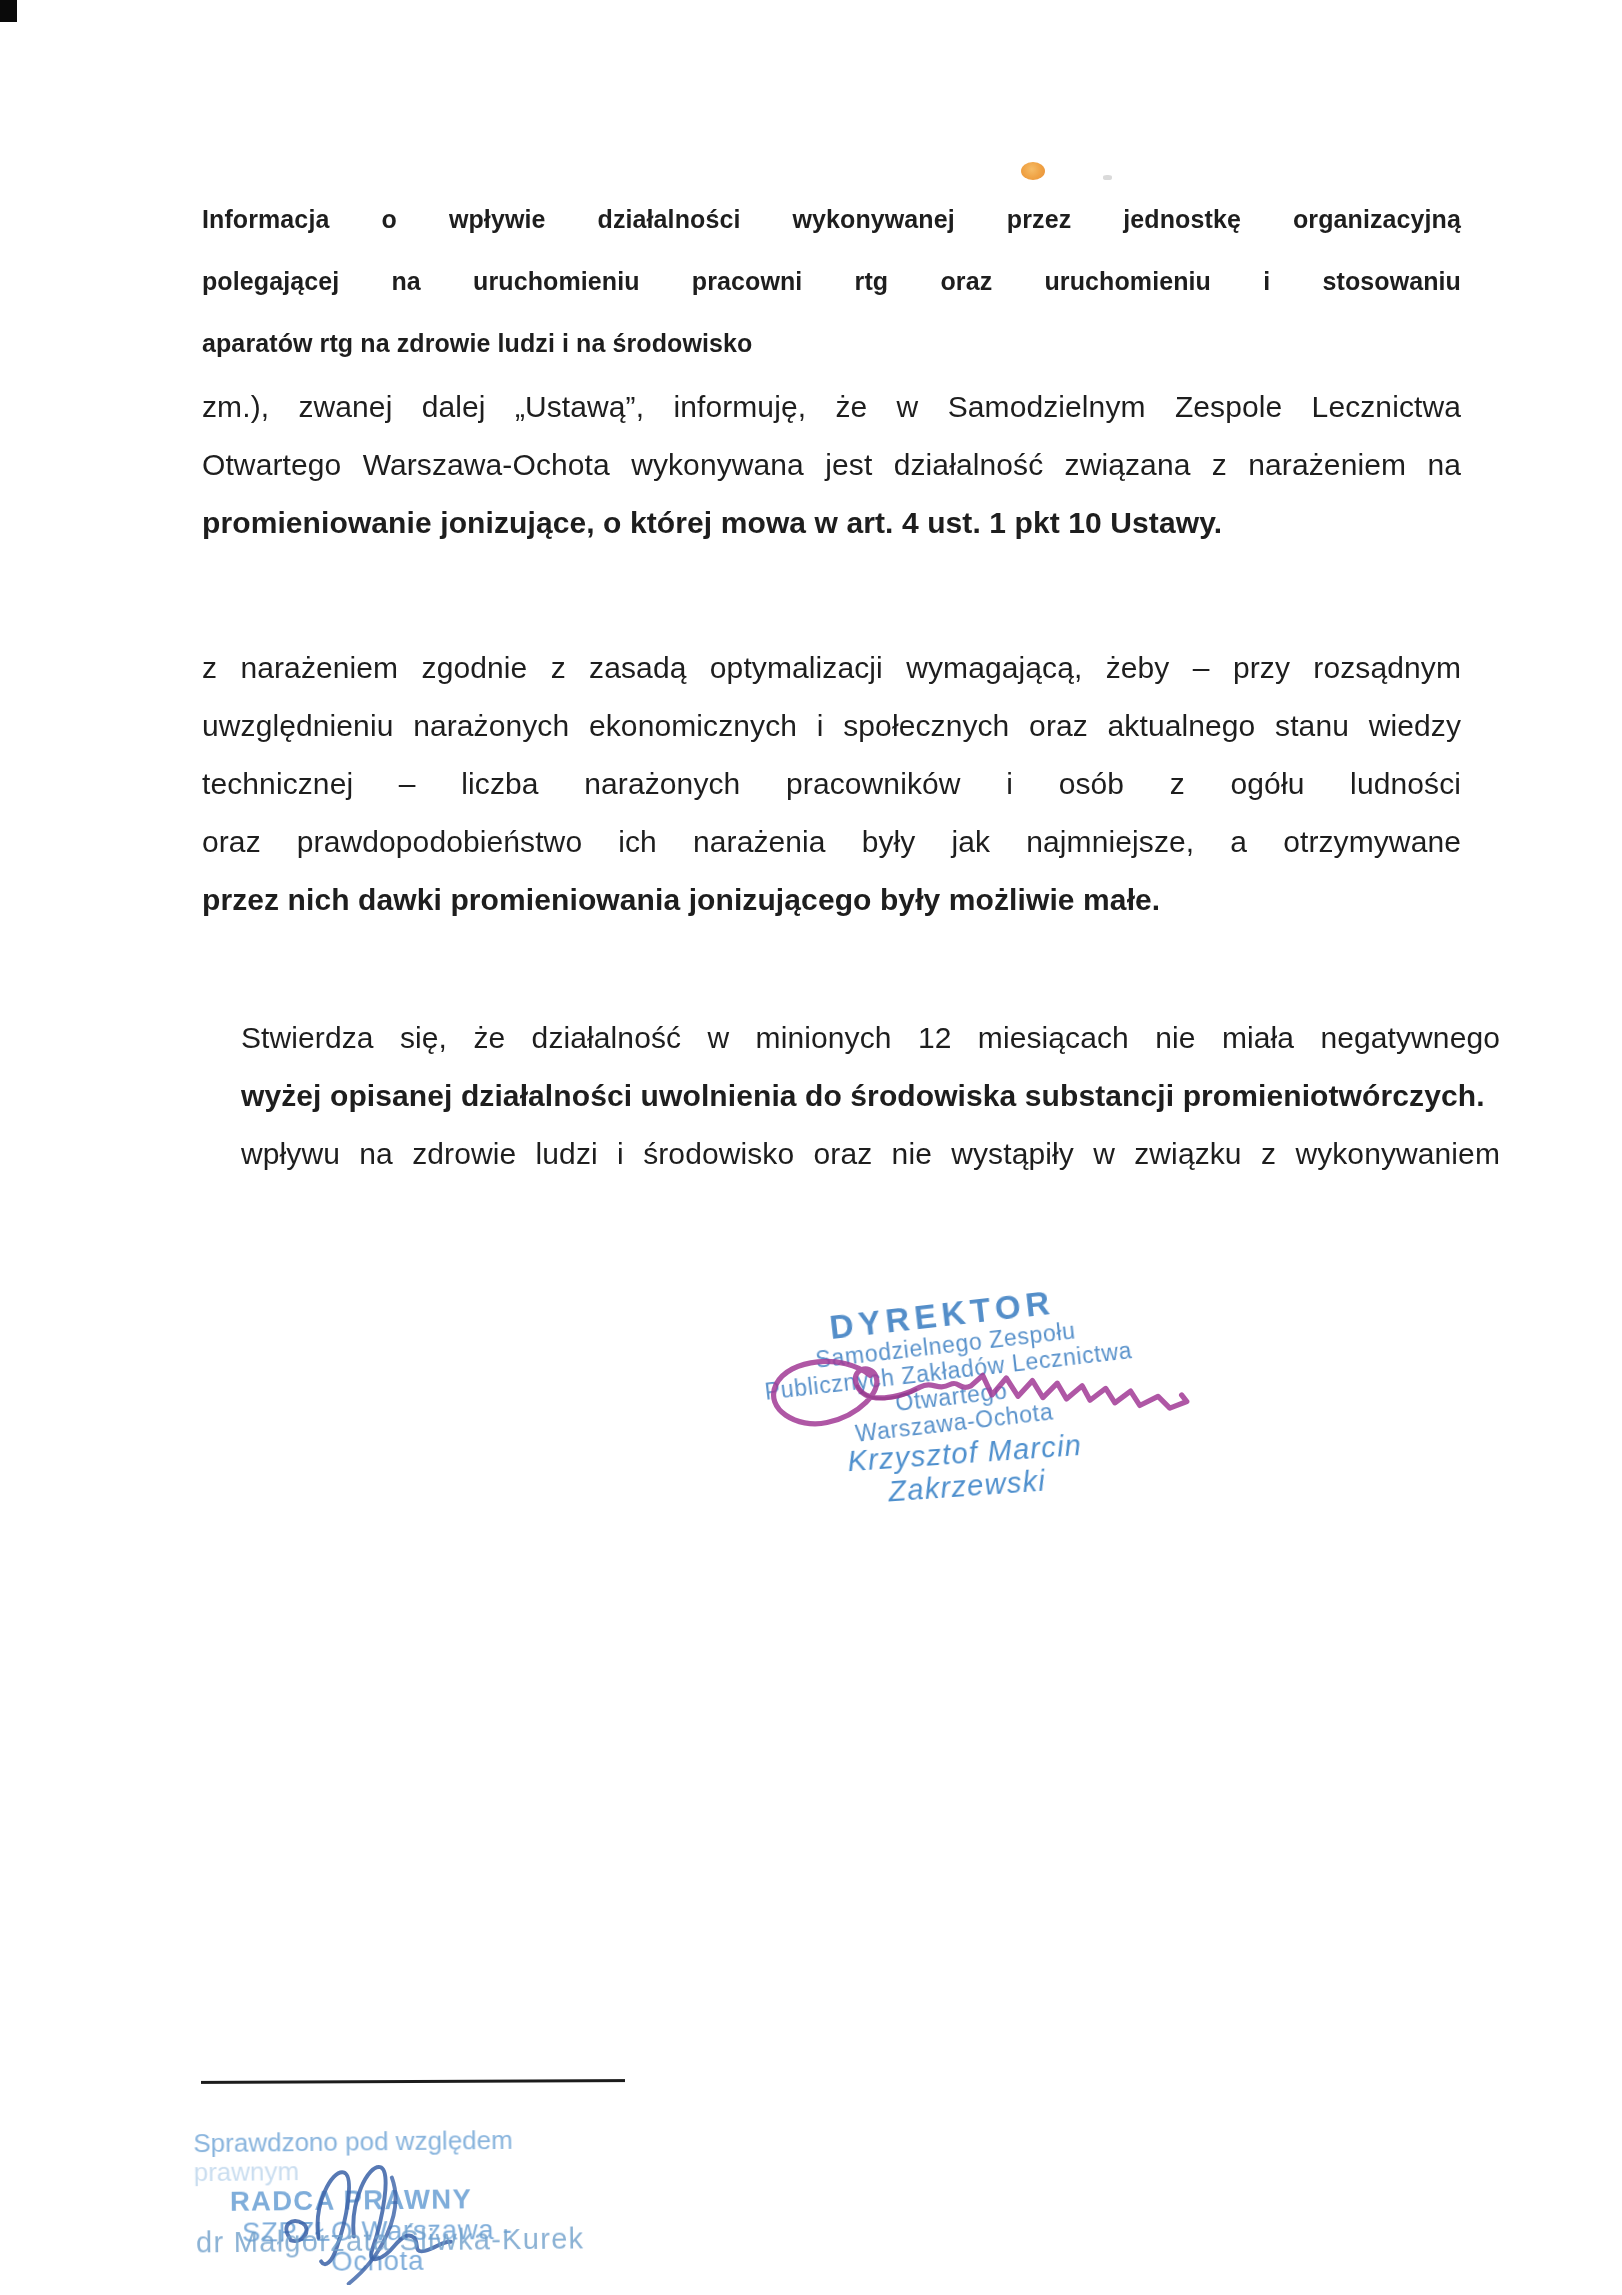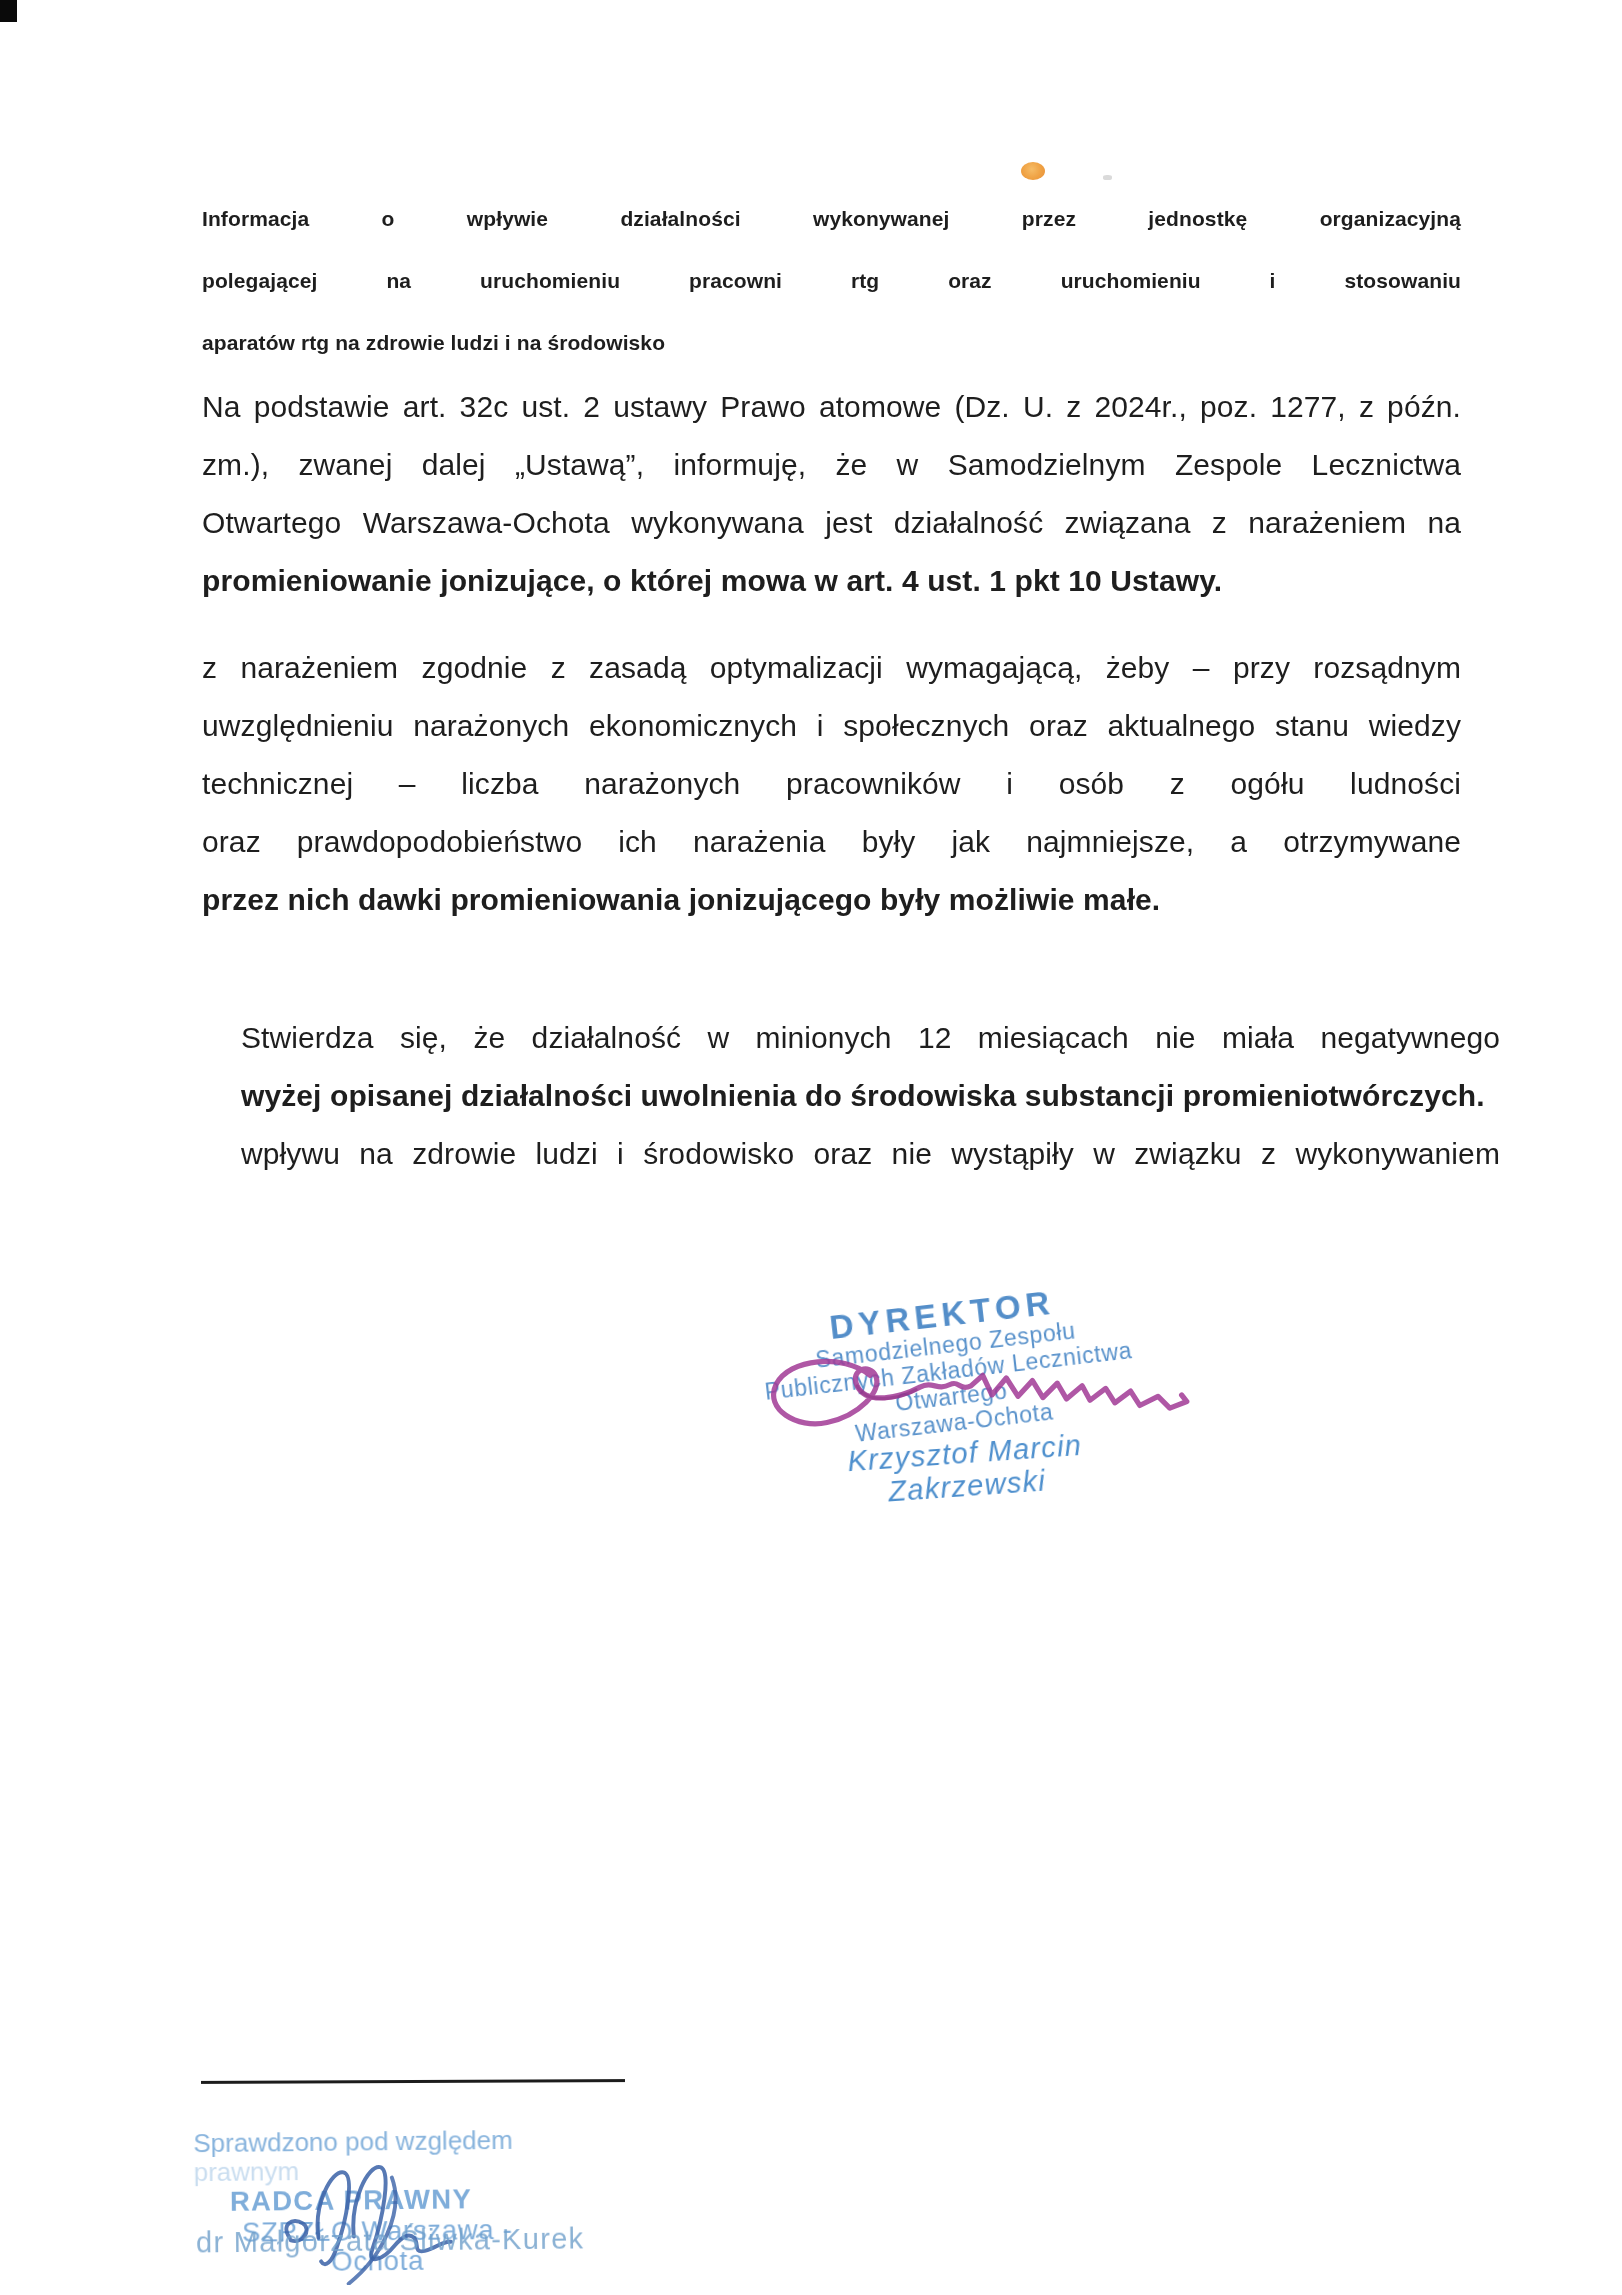--- a/index.html
+++ b/index.html
@@ -21,21 +21,21 @@
     opacity:.55;filter:blur(0.7px);}
 
   
   .text-col{left:202px;width:1259px;}
   .doc-line{
     display:block;font-size:30px;line-height:58px;white-space:normal;
     text-align:justify;text-align-last:justify;
     letter-spacing:0.1px;filter:blur(0.2px);
   }
   .doc-line.lastline{text-align-last:left;font-weight:bold;}
-  .heading .doc-line{font-weight:bold;font-size:21px;line-height:62px;}
+  .heading .doc-line{font-weight:bold;font-size:25px;line-height:62px;}
   .heading{top:188px;}
   .para1{top:378px;}
   .para2{top:639px;}
   .para3{top:1009px;margin-left:39px;}
 
   
   .dir-stamp{
     left:722px;top:1298px;width:452px;
     transform:rotate(-6.5deg);transform-origin:50% 50%;
     color:#3d7fc2;text-align:center;filter:blur(0.3px);
@@ -79,21 +79,20 @@
 <div class="abs orange-dot"></div>
 <div class="abs speck"></div>
 
 <div class="abs text-col heading">
   <span class="doc-line">Informacja o wpływie działalności wykonywanej przez jednostkę organizacyjną</span>
   <span class="doc-line">polegającej na uruchomieniu pracowni rtg oraz uruchomieniu i stosowaniu</span>
   <span class="doc-line lastline">aparatów rtg na zdrowie ludzi i na środowisko</span>
 </div>
 
 <div class="abs text-col para1">
-  <span class="doc-line">Na podstawie art. 32c ust. 2 ustawy Prawo atomowe (Dz. U. z 2024r., poz. 1277, z późn.</span>
   <span class="doc-line">zm.), zwanej dalej „Ustawą”, informuję, że w Samodzielnym Zespole Lecznictwa</span>
   <span class="doc-line">Otwartego Warszawa-Ochota wykonywana jest działalność związana z narażeniem na</span>
   <span class="doc-line lastline">promieniowanie jonizujące, o której mowa w art. 4 ust. 1 pkt 10 Ustawy.</span>
 </div>
 
 <div class="abs text-col para2">
   <span class="doc-line">z narażeniem zgodnie z zasadą optymalizacji wymagającą, żeby – przy rozsądnym</span>
   <span class="doc-line">uwzględnieniu narażonych ekonomicznych i społecznych oraz aktualnego stanu wiedzy</span>
   <span class="doc-line">technicznej – liczba narażonych pracowników i osób z ogółu ludności</span>
   <span class="doc-line">oraz prawdopodobieństwo ich narażenia były jak najmniejsze, a otrzymywane</span>

